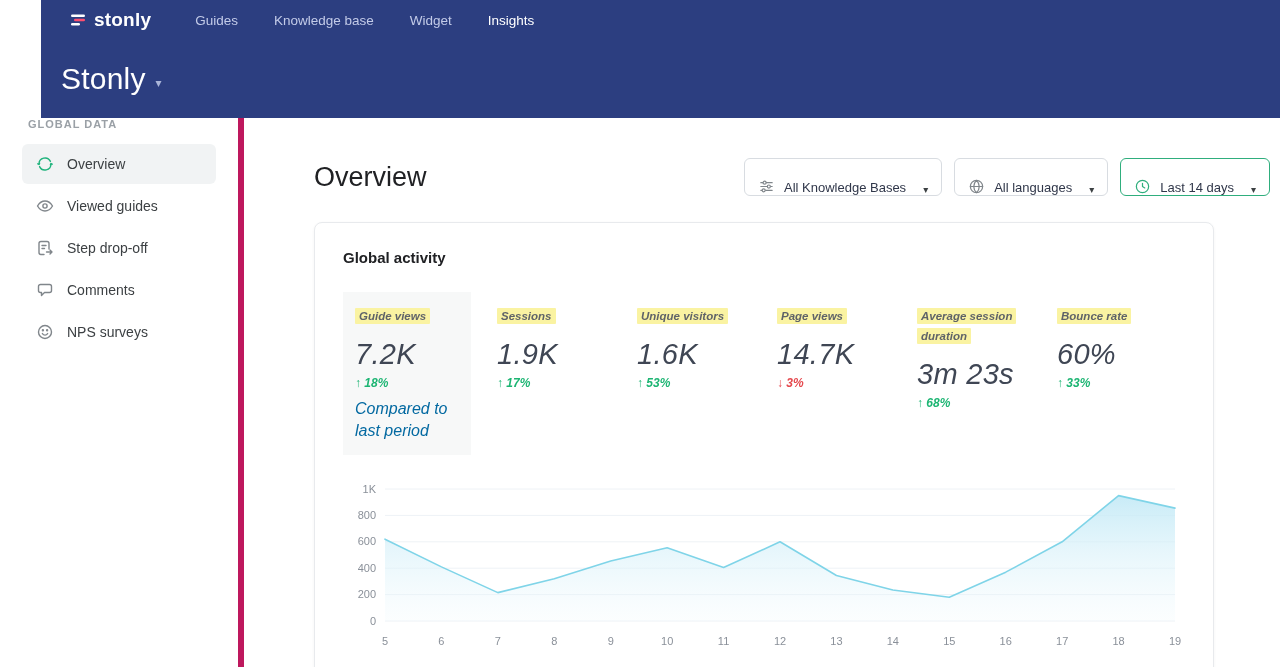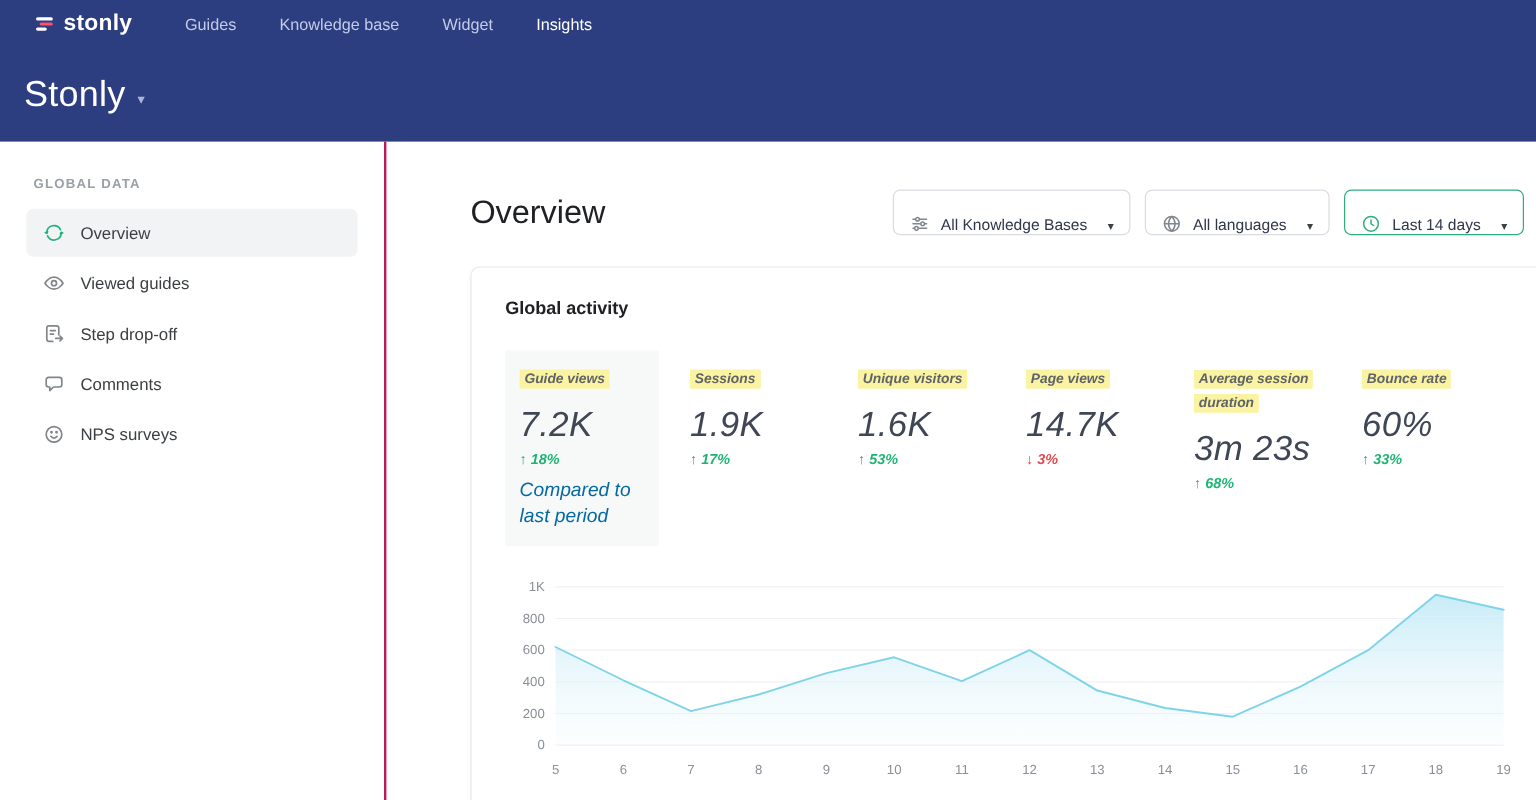--- a/index.html
+++ b/index.html
@@ -1,35 +1,35 @@
 <!DOCTYPE html>
 <html><head>
 <meta charset="utf-8">
 <style>
   * { margin:0; padding:0; box-sizing:border-box; }
   html,body { width:1280px; height:667px; overflow:hidden; background:#fff;
     font-family:"Liberation Sans", sans-serif; }
   .app { width:1280px; height:667px; display:flex; flex-direction:column; }
 
   
-  .header { background:#2c3e80; color:#fff; flex:0 0 118px; }
+  .header { background:#2c3e80; color:#fff; flex:0 0 118px;margin-left:41px; }
   .topnav { height:40px; display:flex; align-items:center; padding:0 28px; }
   .logo { display:flex; align-items:center; gap:7px; cursor:pointer; }
   .logo-text { font-size:19px; font-weight:700; letter-spacing:.2px; }
   .nav-links { display:flex; gap:36px; margin-left:44px; }
   .nav-link { font-size:13.5px; color:#c3cbe8; text-decoration:none; cursor:pointer; }
   .nav-link.active { color:#fff; font-weight:400; }
   .workspace-row { height:78px; display:flex; align-items:center; padding:0 20px; }
   .workspace-title { font-size:30px; font-weight:500; letter-spacing:.2px; cursor:pointer;
     display:flex; align-items:center; gap:10px; }
   .workspace-caret { font-size:12px; color:#aab5d8; padding-top:8px; }
 
   
   .body { flex:1; display:flex; min-height:0; }
-  .sidebar { width:322px; border-right:2px solid #be185d; padding-top:30px; }
+  .sidebar { width:244px; border-right:6px solid #be185d; }
   .sidebar-section { font-size:11px; font-weight:700; color:#9aa0a6; letter-spacing:1px;
     padding:0 28px; margin-bottom:14px; }
   .side-item { height:40px; margin:2px 22px; border-radius:6px; display:flex; align-items:center;
     gap:13px; padding:0 14px; cursor:pointer; color:#3c4043; font-size:14px; }
   .side-item.active { background:#f1f3f4; }
   .side-item svg { width:18px; height:18px; stroke:#80868b; fill:none; stroke-width:1.4;
     stroke-linecap:round; stroke-linejoin:round; flex:0 0 18px; }
   .side-item.active svg { stroke:#1fb37c; }
 
   .main { flex:1; min-width:0; }

